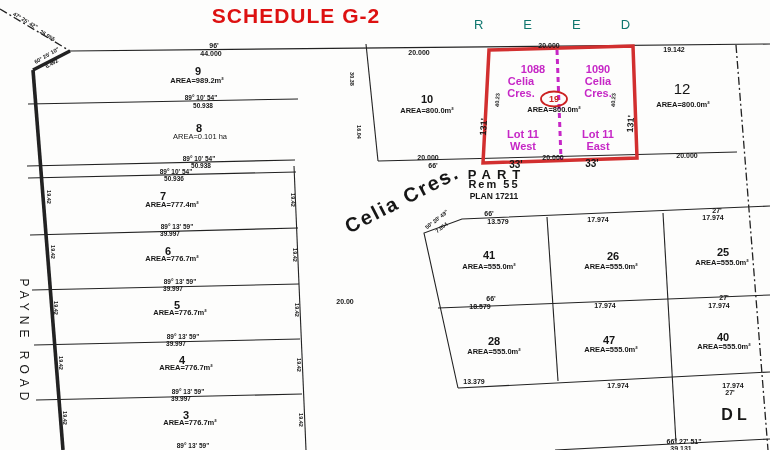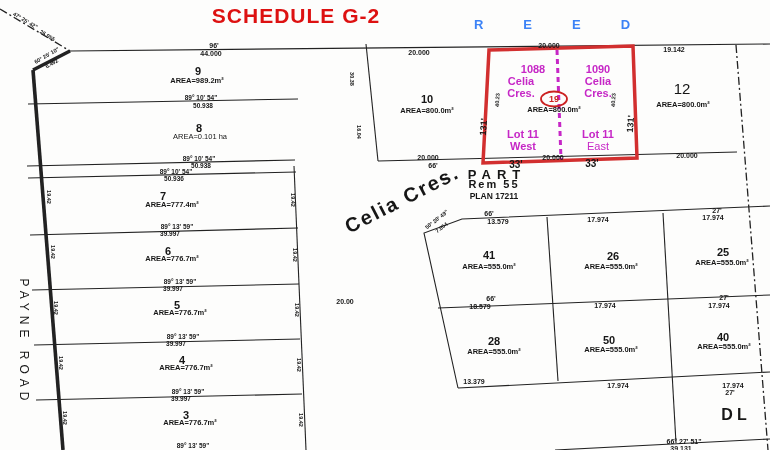--- a/index.html
+++ b/index.html
@@ -41,21 +41,21 @@
       <path d="M736,45 L768,450" stroke-width="1.3" stroke-dasharray="8 3 2 3"></path>
     </g>
 
     <polygon points="489,50 633,46 637,158 483,163" fill="none" stroke="#d22f2f" stroke-width="3.5"></polygon>
     <path d="M557,50 L561,159" stroke="#c627c6" stroke-width="3" stroke-dasharray="5 4" fill="none"></path>
     <ellipse cx="554" cy="99" rx="13" ry="7.5" fill="none" stroke="#cc2222" stroke-width="1.8"></ellipse>
   </svg>
 
   <div id="label-layer">
       <span class="lbl" style="left: 296px; top: 15px; font-size: 21px; font-weight: 800; color: rgb(221, 17, 17); letter-spacing: 1px; transform: translate(-50%, -50%);">SCHEDULE G-2</span>
-      <span class="lbl" style="left: 572px; top: 24px; font-size: 13px; font-weight: 700; color: #3b82f6; letter-spacing: 40px; transform: translate(-50%, -50%);">REED</span>
+      <span class="lbl" style="left: 572px; top: 24px; font-size: 13px; font-weight: 400; color: #0f766e; letter-spacing: 40px; transform: translate(-50%, -50%);">REED</span>
       <span class="lbl" style="left: 24px; top: 342px; font-size: 12px; font-weight: 500; color: rgb(22, 22, 22); letter-spacing: 5px; transform: translate(-50%, -50%) rotate(90deg);">PAYNE ROAD</span>
       <span class="lbl" style="left: 402px; top: 199px; font-size: 20px; font-weight: 700; color: rgb(22, 22, 22); letter-spacing: 2px; transform: translate(-50%, -50%) rotate(-27deg);">Celia Cres.</span>
       <span class="lbl" style="left: 497px; top: 174px; font-size: 13px; font-weight: 600; color: rgb(22, 22, 22); letter-spacing: 6px; transform: translate(-50%, -50%);">PART</span>
       <span class="lbl" style="left: 494px; top: 184px; font-size: 11px; font-weight: 600; color: rgb(22, 22, 22); letter-spacing: 2px; transform: translate(-50%, -50%);">Rem 55</span>
       <span class="lbl" style="left: 494px; top: 196px; font-size: 8.5px; font-weight: 700; color: rgb(22, 22, 22); transform: translate(-50%, -50%);">PLAN 17211</span>
       <span class="lbl" style="left: 736px; top: 415px; font-size: 16px; font-weight: 600; color: rgb(22, 22, 22); letter-spacing: 4px; transform: translate(-50%, -50%);">DL</span>
       <span class="lbl" style="left: 25px; top: 21px; font-size: 5.5px; font-weight: 600; color: rgb(22, 22, 22); transform: translate(-50%, -50%) rotate(31deg);">47° 25' 42"</span>
       <span class="lbl" style="left: 47px; top: 36px; font-size: 5.5px; font-weight: 600; color: rgb(22, 22, 22); transform: translate(-50%, -50%) rotate(31deg);">26.055</span>
       <span class="lbl" style="left: 47px; top: 56px; font-size: 5.5px; font-weight: 600; color: rgb(22, 22, 22); transform: translate(-50%, -50%) rotate(-30deg);">60° 25' 10"</span>
       <span class="lbl" style="left: 52px; top: 64px; font-size: 5.5px; font-weight: 600; color: rgb(22, 22, 22); transform: translate(-50%, -50%) rotate(-30deg);">6.492</span>
@@ -116,21 +116,21 @@
       <span class="lbl" style="left: 521px; top: 81px; font-size: 11px; font-weight: 700; color: rgb(198, 39, 198); transform: translate(-50%, -50%);">Celia</span>
       <span class="lbl" style="left: 521px; top: 93px; font-size: 11px; font-weight: 700; color: rgb(198, 39, 198); transform: translate(-50%, -50%);">Cres.</span>
       <span class="lbl" style="left: 598px; top: 69px; font-size: 11px; font-weight: 700; color: rgb(198, 39, 198); transform: translate(-50%, -50%);">1090</span>
       <span class="lbl" style="left: 598px; top: 81px; font-size: 11px; font-weight: 700; color: rgb(198, 39, 198); transform: translate(-50%, -50%);">Celia</span>
       <span class="lbl" style="left: 598px; top: 93px; font-size: 11px; font-weight: 700; color: rgb(198, 39, 198); transform: translate(-50%, -50%);">Cres.</span>
       <span class="lbl" style="left: 554px; top: 99px; font-size: 9px; font-weight: 700; color: rgb(204, 34, 34); transform: translate(-50%, -50%);">19</span>
       <span class="lbl" style="left: 554px; top: 110px; font-size: 7.5px; font-weight: 700; color: rgb(22, 22, 22); transform: translate(-50%, -50%);">AREA=800.0m²</span>
       <span class="lbl" style="left: 523px; top: 134px; font-size: 11px; font-weight: 700; color: rgb(198, 39, 198); transform: translate(-50%, -50%);">Lot 11</span>
       <span class="lbl" style="left: 523px; top: 146px; font-size: 11px; font-weight: 700; color: rgb(198, 39, 198); transform: translate(-50%, -50%);">West</span>
       <span class="lbl" style="left: 598px; top: 134px; font-size: 11px; font-weight: 700; color: rgb(198, 39, 198); transform: translate(-50%, -50%);">Lot 11</span>
-      <span class="lbl" style="left: 598px; top: 146px; font-size: 11px; font-weight: 400; color: rgb(198, 39, 198); transform: translate(-50%, -50%);">East</span>
+      <span class="lbl" style="left: 598px; top: 146px; font-size: 11px; font-weight: 700; color: rgb(198, 39, 198); transform: translate(-50%, -50%);">East</span>
       <span class="lbl" style="left: 553px; top: 157px; font-size: 7px; font-weight: 600; color: rgb(22, 22, 22); transform: translate(-50%, -50%);">20.000</span>
       <span class="lbl" style="left: 516px; top: 165px; font-size: 10px; font-weight: 700; color: rgb(22, 22, 22); transform: translate(-50%, -50%);">33'</span>
       <span class="lbl" style="left: 592px; top: 164px; font-size: 10px; font-weight: 700; color: rgb(22, 22, 22); transform: translate(-50%, -50%);">33'</span>
       <span class="lbl" style="left: 484px; top: 127px; font-size: 9px; font-weight: 700; color: rgb(22, 22, 22); transform: translate(-50%, -50%) rotate(-85deg);">131'</span>
       <span class="lbl" style="left: 631px; top: 124px; font-size: 9px; font-weight: 700; color: rgb(22, 22, 22); transform: translate(-50%, -50%) rotate(-85deg);">131'</span>
       <span class="lbl" style="left: 498px; top: 100px; font-size: 5.5px; font-weight: 600; color: rgb(22, 22, 22); transform: translate(-50%, -50%) rotate(-88deg);">40.23</span>
       <span class="lbl" style="left: 614px; top: 100px; font-size: 5.5px; font-weight: 600; color: rgb(22, 22, 22); transform: translate(-50%, -50%) rotate(-88deg);">40.23</span>
       <span class="lbl" style="left: 345px; top: 301px; font-size: 7px; font-weight: 700; color: rgb(22, 22, 22); transform: translate(-50%, -50%);">20.00</span>
       <span class="lbl" style="left: 437px; top: 220px; font-size: 5.5px; font-weight: 600; color: rgb(22, 22, 22); transform: translate(-50%, -50%) rotate(-38deg);">50° 20' 49"</span>
       <span class="lbl" style="left: 442px; top: 228px; font-size: 5.5px; font-weight: 600; color: rgb(22, 22, 22); transform: translate(-50%, -50%) rotate(-38deg);">7.054</span>
@@ -145,21 +145,21 @@
       <span class="lbl" style="left: 611px; top: 267px; font-size: 7.5px; font-weight: 700; color: rgb(22, 22, 22); transform: translate(-50%, -50%);">AREA=555.0m²</span>
       <span class="lbl" style="left: 723px; top: 252px; font-size: 11px; font-weight: 700; color: rgb(22, 22, 22); transform: translate(-50%, -50%);">25</span>
       <span class="lbl" style="left: 722px; top: 263px; font-size: 7.5px; font-weight: 700; color: rgb(22, 22, 22); transform: translate(-50%, -50%);">AREA=555.0m²</span>
       <span class="lbl" style="left: 491px; top: 298px; font-size: 7px; font-weight: 600; color: rgb(22, 22, 22); transform: translate(-50%, -50%);">66'</span>
       <span class="lbl" style="left: 480px; top: 306px; font-size: 7px; font-weight: 600; color: rgb(22, 22, 22); transform: translate(-50%, -50%);">18.579</span>
       <span class="lbl" style="left: 605px; top: 305px; font-size: 7px; font-weight: 600; color: rgb(22, 22, 22); transform: translate(-50%, -50%);">17.974</span>
       <span class="lbl" style="left: 724px; top: 297px; font-size: 7px; font-weight: 600; color: rgb(22, 22, 22); transform: translate(-50%, -50%);">27'</span>
       <span class="lbl" style="left: 719px; top: 305px; font-size: 7px; font-weight: 600; color: rgb(22, 22, 22); transform: translate(-50%, -50%);">17.974</span>
       <span class="lbl" style="left: 494px; top: 341px; font-size: 11px; font-weight: 700; color: rgb(22, 22, 22); transform: translate(-50%, -50%);">28</span>
       <span class="lbl" style="left: 494px; top: 352px; font-size: 7.5px; font-weight: 700; color: rgb(22, 22, 22); transform: translate(-50%, -50%);">AREA=555.0m²</span>
-      <span class="lbl" style="left: 609px; top: 340px; font-size: 11px; font-weight: 700; color: rgb(22, 22, 22); transform: translate(-50%, -50%);">50</span>
+      <span class="lbl" style="left: 609px; top: 340px; font-size: 11px; font-weight: 700; color: rgb(22, 22, 22); transform: translate(-50%, -50%);">47</span>
       <span class="lbl" style="left: 611px; top: 350px; font-size: 7.5px; font-weight: 700; color: rgb(22, 22, 22); transform: translate(-50%, -50%);">AREA=555.0m²</span>
       <span class="lbl" style="left: 723px; top: 337px; font-size: 11px; font-weight: 700; color: rgb(22, 22, 22); transform: translate(-50%, -50%);">40</span>
       <span class="lbl" style="left: 724px; top: 347px; font-size: 7.5px; font-weight: 700; color: rgb(22, 22, 22); transform: translate(-50%, -50%);">AREA=555.0m²</span>
       <span class="lbl" style="left: 474px; top: 381px; font-size: 7px; font-weight: 600; color: rgb(22, 22, 22); transform: translate(-50%, -50%);">13.379</span>
       <span class="lbl" style="left: 618px; top: 385px; font-size: 7px; font-weight: 600; color: rgb(22, 22, 22); transform: translate(-50%, -50%);">17.974</span>
       <span class="lbl" style="left: 733px; top: 385px; font-size: 7px; font-weight: 600; color: rgb(22, 22, 22); transform: translate(-50%, -50%);">17.974</span>
       <span class="lbl" style="left: 730px; top: 392px; font-size: 7px; font-weight: 600; color: rgb(22, 22, 22); transform: translate(-50%, -50%);">27'</span>
       <span class="lbl" style="left: 684px; top: 441px; font-size: 7px; font-weight: 600; color: rgb(22, 22, 22); transform: translate(-50%, -50%);">66° 27' 51"</span>
       <span class="lbl" style="left: 681px; top: 448px; font-size: 7px; font-weight: 600; color: rgb(22, 22, 22); transform: translate(-50%, -50%);">39.131</span>
     </div>

